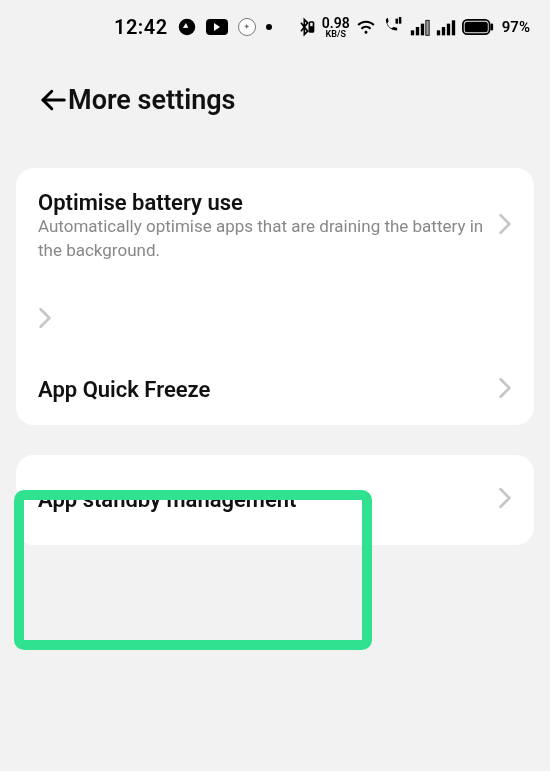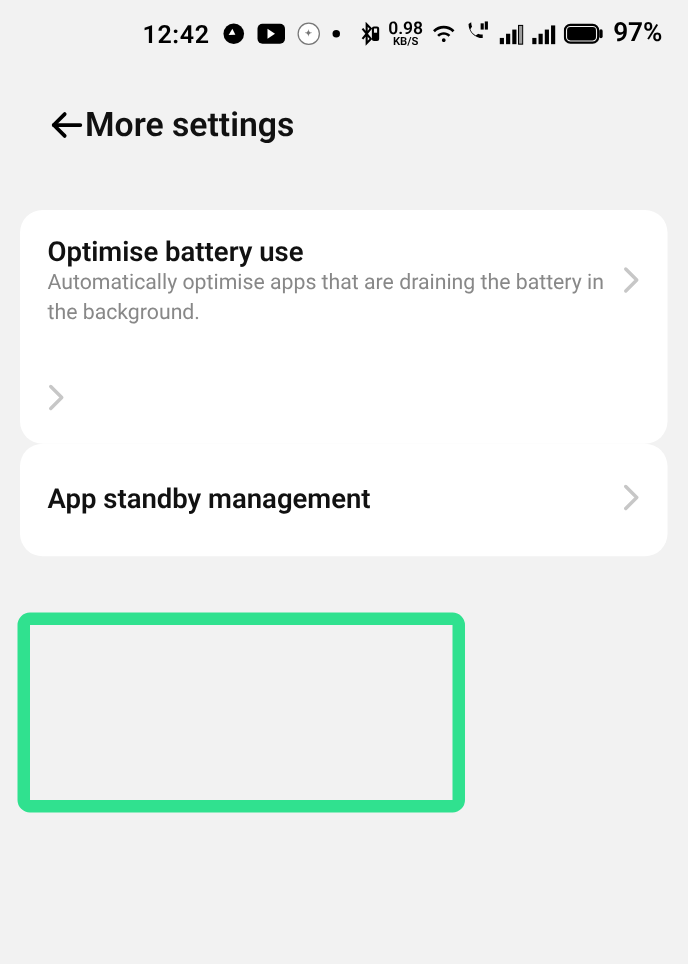--- a/index.html
+++ b/index.html
@@ -38,36 +38,36 @@
   .yt-icon::after {
     content: ""; width: 0; height: 0;
     border-left: 6px solid #fff;
     border-top: 4px solid transparent;
     border-bottom: 4px solid transparent;
   }
   .dot { width: 6px; height: 6px; background: #000; border-radius: 50%; }
   .kbs-wrap { display: flex; flex-direction: column; align-items: center; line-height: 1; }
   .kbs-val { font-size: 14px; font-weight: 600; }
   .kbs-lab { font-size: 9px; font-weight: 600; }
-  .batt-pct { font-size: 21px; font-weight: 600; margin-left: 2px; }
+  .batt-pct { font-size: 15px; font-weight: 600; margin-left: 2px; }
 
   
   .header {
     display: flex;
     align-items: center;
     padding: 30px 24px 20px 38px;
   }
   .header-title {
     font-size: 27px;
     font-weight: 600;
     color: #111;
   }
 
   
-  .groups { padding: 32px 16px 0 16px; display: flex; flex-direction: column; }
+  .groups { padding: 32px 16px 0 16px; display: flex; flex-direction: column; gap: 30px; }
   .card {
     background: #fff;
     border-radius: 18px;
     display: flex;
     flex-direction: column;
     position: relative;
   }
   .item {
     display: flex;
     align-items: center;
@@ -185,20 +185,30 @@
     </div>
 
     <div class="item">
       <span class="chevron">
         <svg width="14" height="22" viewBox="0 0 12 20" fill="none" stroke="#c7c7c7" stroke-width="2.5" stroke-linecap="round" stroke-linejoin="round">
             <polyline points="2 2 10 10 2 18"></polyline>
           </svg>
       </span>
     </div>
 
+    <div class="item">
+      <div class="item-text">
+        <div class="item-title">App Quick Freeze</div>
+      </div>
+      <span class="chevron">
+        <svg width="14" height="22" viewBox="0 0 12 20" fill="none" stroke="#c7c7c7" stroke-width="2.5" stroke-linecap="round" stroke-linejoin="round">
+            <polyline points="2 2 10 10 2 18"></polyline>
+          </svg>
+      </span>
+    </div>
 
   </div>
 
   <div class="card" style="position:relative;">
     <div class="item tall">
       <div class="item-text">
         <div class="item-title">App standby management</div>
       </div>
       <span class="chevron">
         <svg width="14" height="22" viewBox="0 0 12 20" fill="none" stroke="#c7c7c7" stroke-width="2.5" stroke-linecap="round" stroke-linejoin="round">

